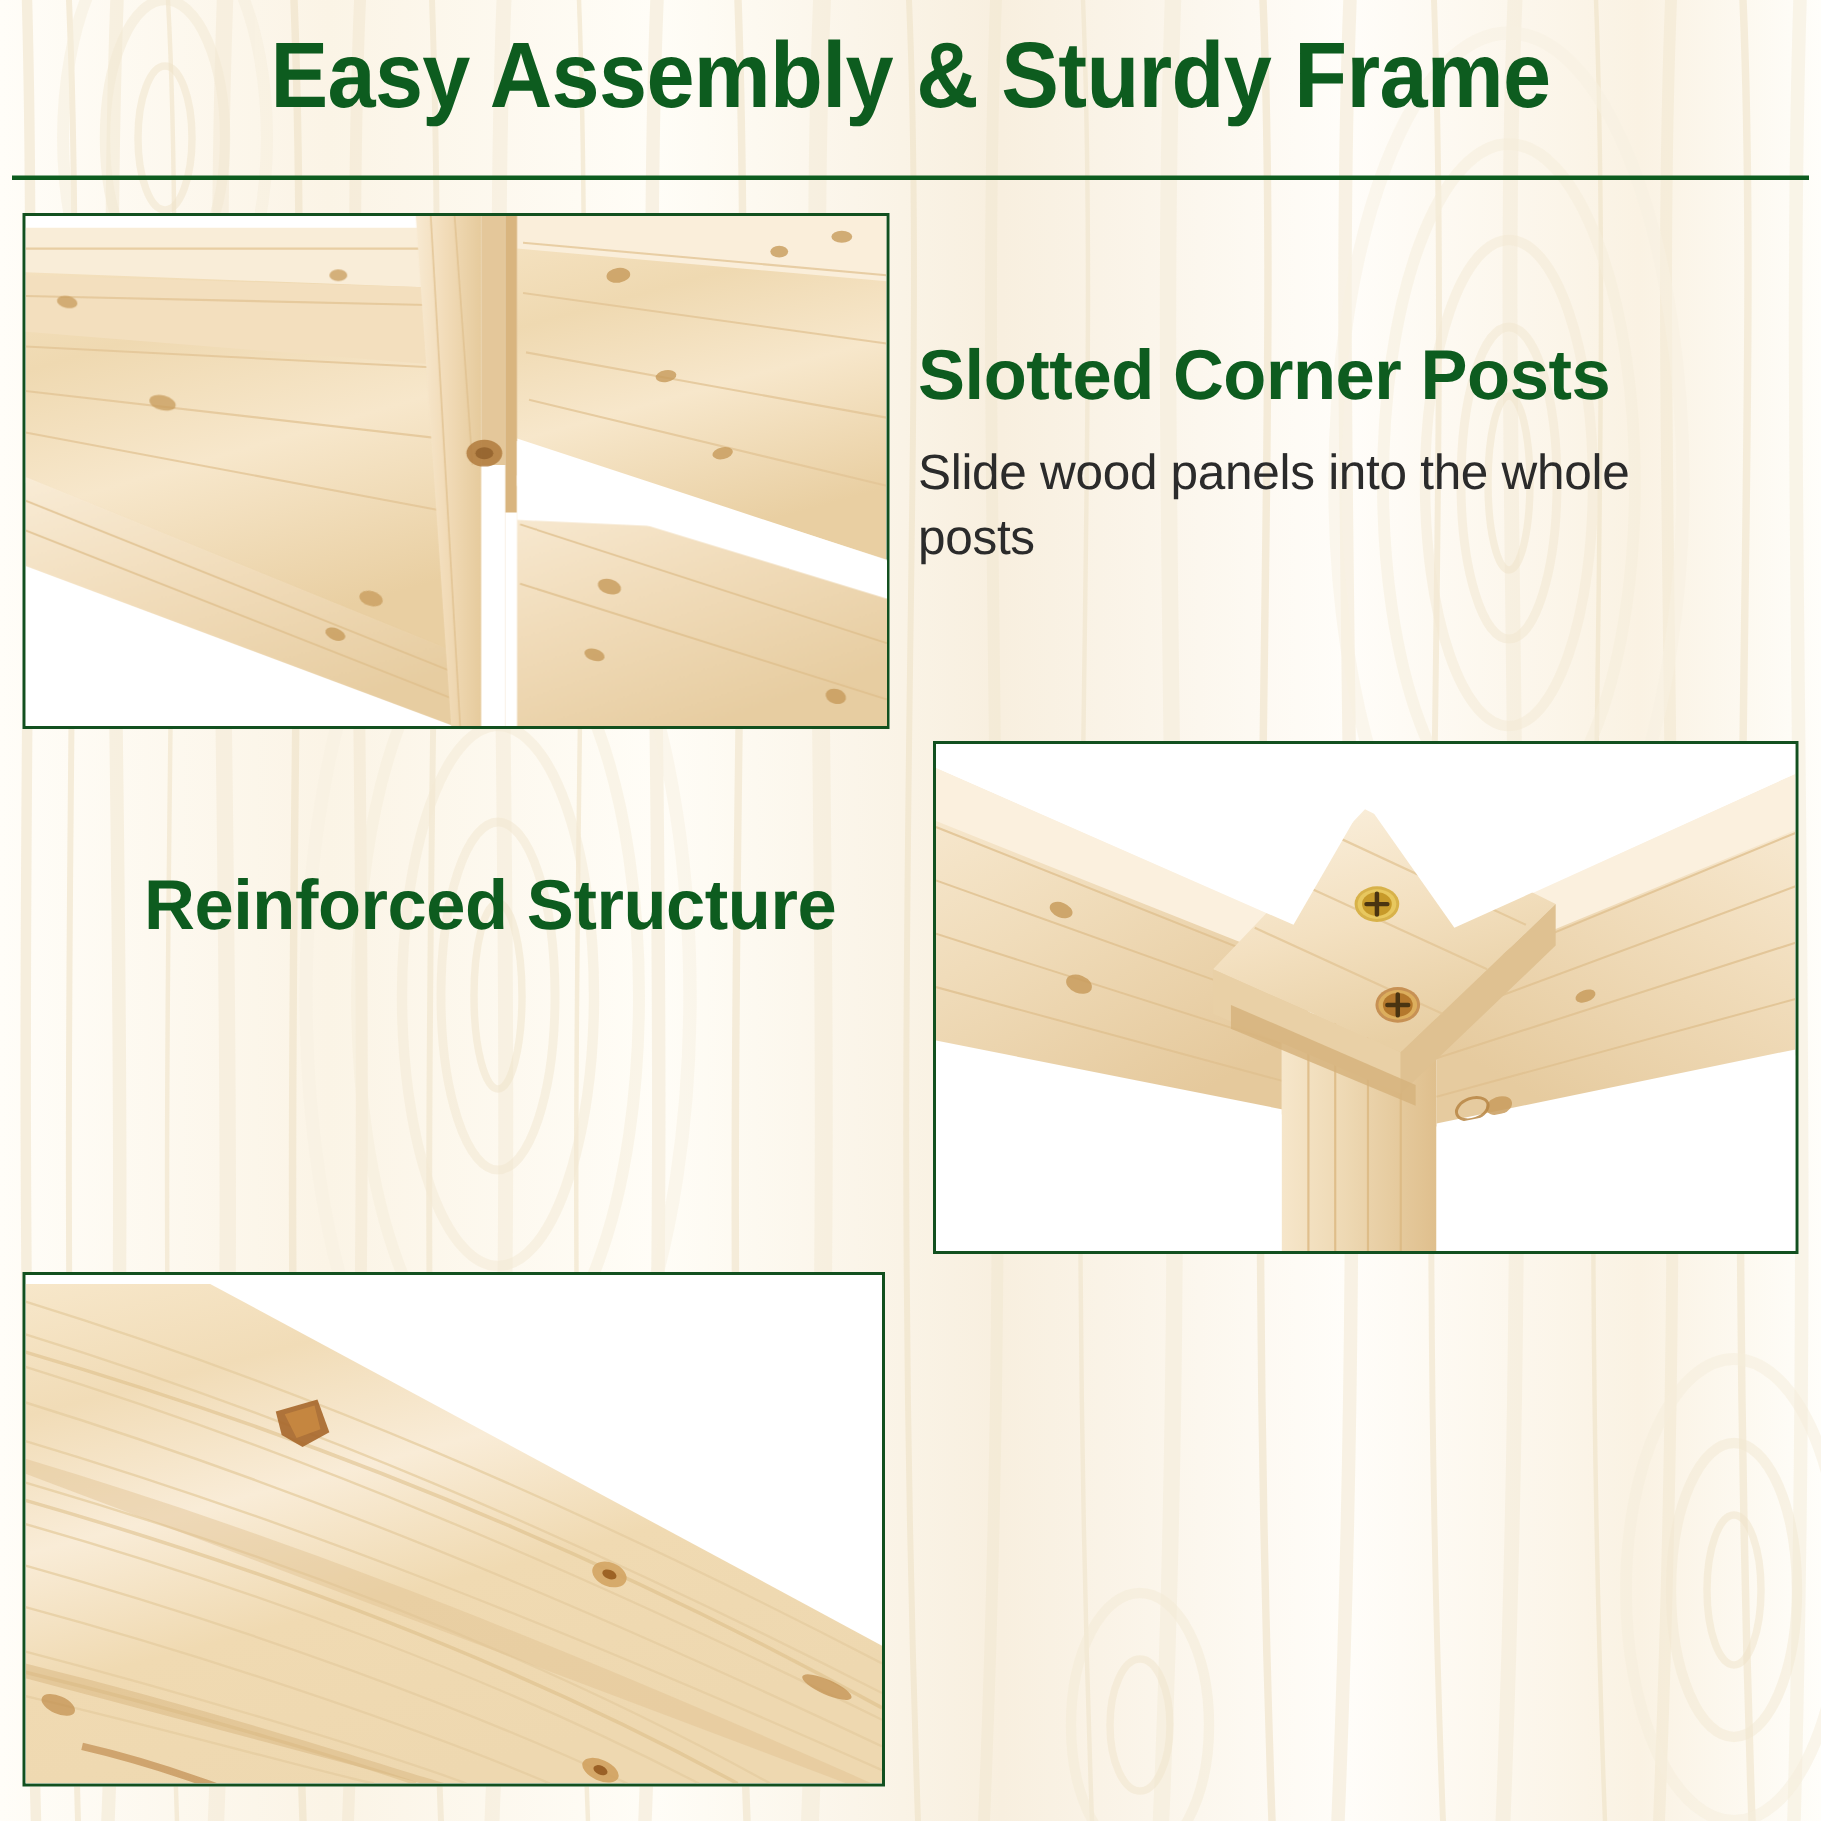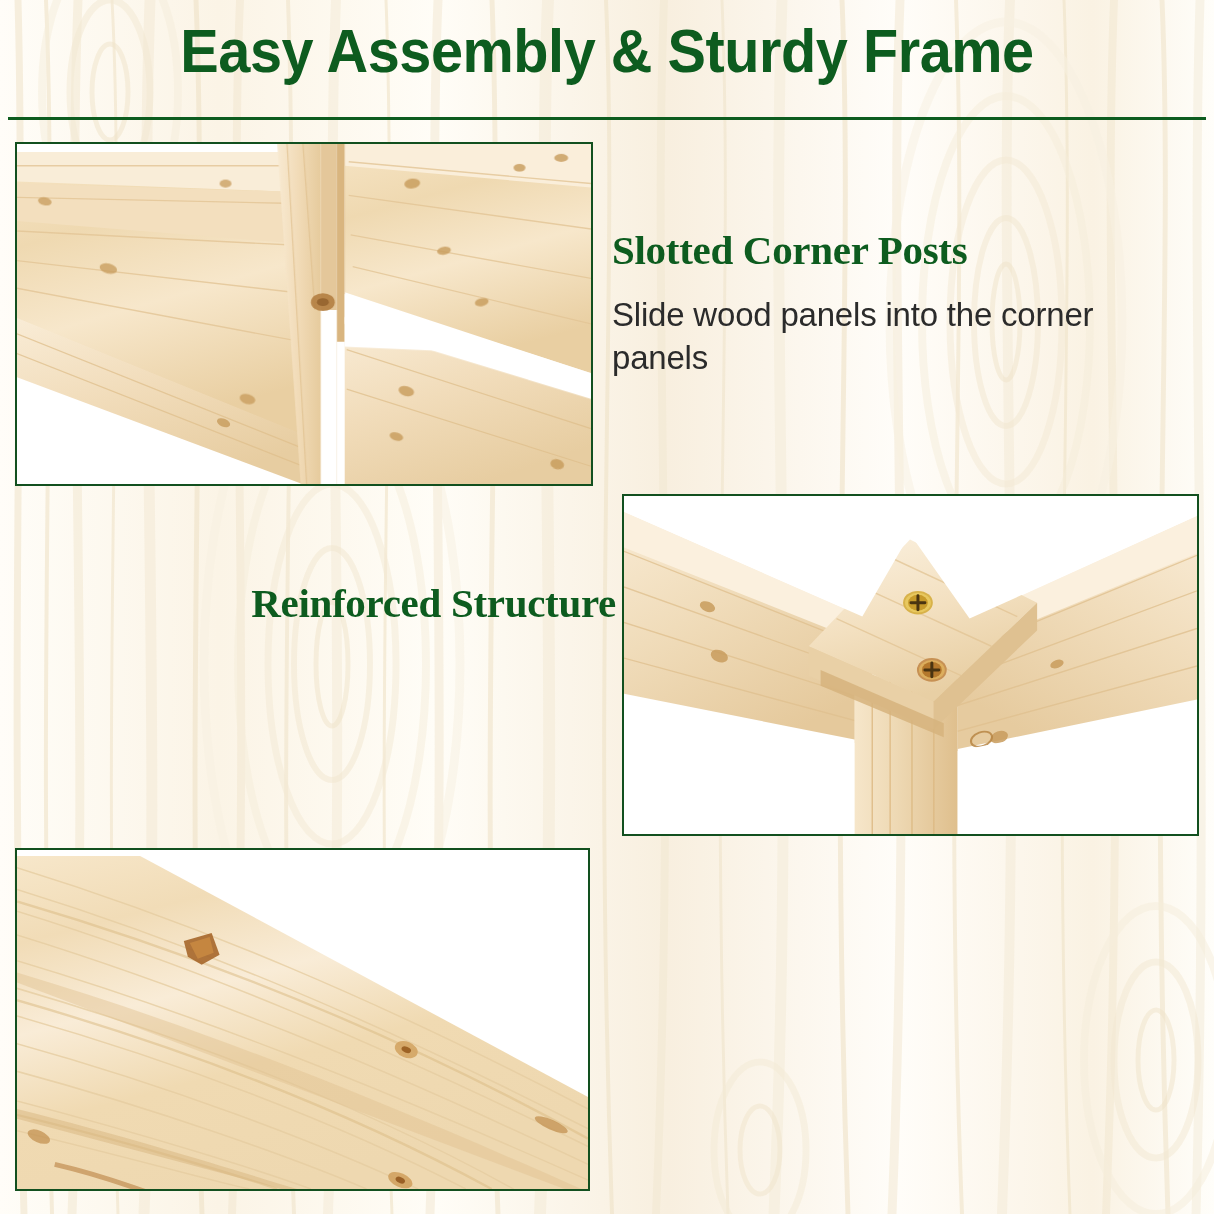--- a/index.html
+++ b/index.html
@@ -75,27 +75,27 @@
   .photo-panel svg { display: block; width: 100%; height: 100%; }
 
   #panel-corner-slot { left: 15px;  top: 142px;  width: 578px;  height: 344px; }
   #panel-screws      { left: 622px; top: 494px;  width: 577px;  height: 342px; }
   #panel-board       { left: 15px;  top: 848px;  width: 575px;  height: 343px; }
 
   
   .text-block { position: absolute; z-index: 5; }
 
   #text-slotted { left: 612px; top: 225px; width: 560px; text-align: left; }
-  #text-reinforced { left: 96px; top: 578px; width: 520px; text-align: right; }
+  #text-reinforced { left: 96px; top: 578px; width: 520px; }
   #text-thickness  { left: 612px; top: 988px; width: 570px; text-align: left; }
 
   .feature-heading {
-    font-family: Liberation Serif, serif;
+    font-family: Liberation Sans, sans-serif;
     font-weight: bold;
-    font-size: 41px;
+    font-size: 47px;
     line-height: 50px;
     color: #0d5c1f;
     margin: 0 0 18px 0;
     letter-spacing: -0.3px;
   }
   .feature-body {
     font-family: "Liberation Sans", sans-serif;
     font-weight: normal;
     font-size: 33px;
     line-height: 43px;
@@ -287,21 +287,21 @@
 
         <path d="M0 238 L 296 350 L 0 350 Z" fill="#ffffff"></path>
         <path d="M330 152 L 330 182 L 578 258 L 578 232 Z" fill="#ffffff"></path>
         <path d="M440 210 L 330 175 L 330 205 Z" fill="#ffffff"></path>
       </g>
     </svg>
   </div>
 
   <div id="text-slotted" class="text-block">
     <h2 class="feature-heading">Slotted Corner Posts</h2>
-    <p class="feature-body">Slide wood panels into the corner panels</p>
+    <p class="feature-body">Slide wood panels into the whole posts</p>
   </div>
 
   <div id="text-reinforced" class="text-block">
     <h2 class="feature-heading">Reinforced Structure</h2>
   </div>
 
   <div id="panel-screws" class="photo-panel">
     <svg viewBox="0 0 577 342" preserveAspectRatio="none" xmlns="http://www.w3.org/2000/svg">
       <defs>
         <linearGradient id="p2left" x1="0" y1="0" x2="0.6" y2="1">

